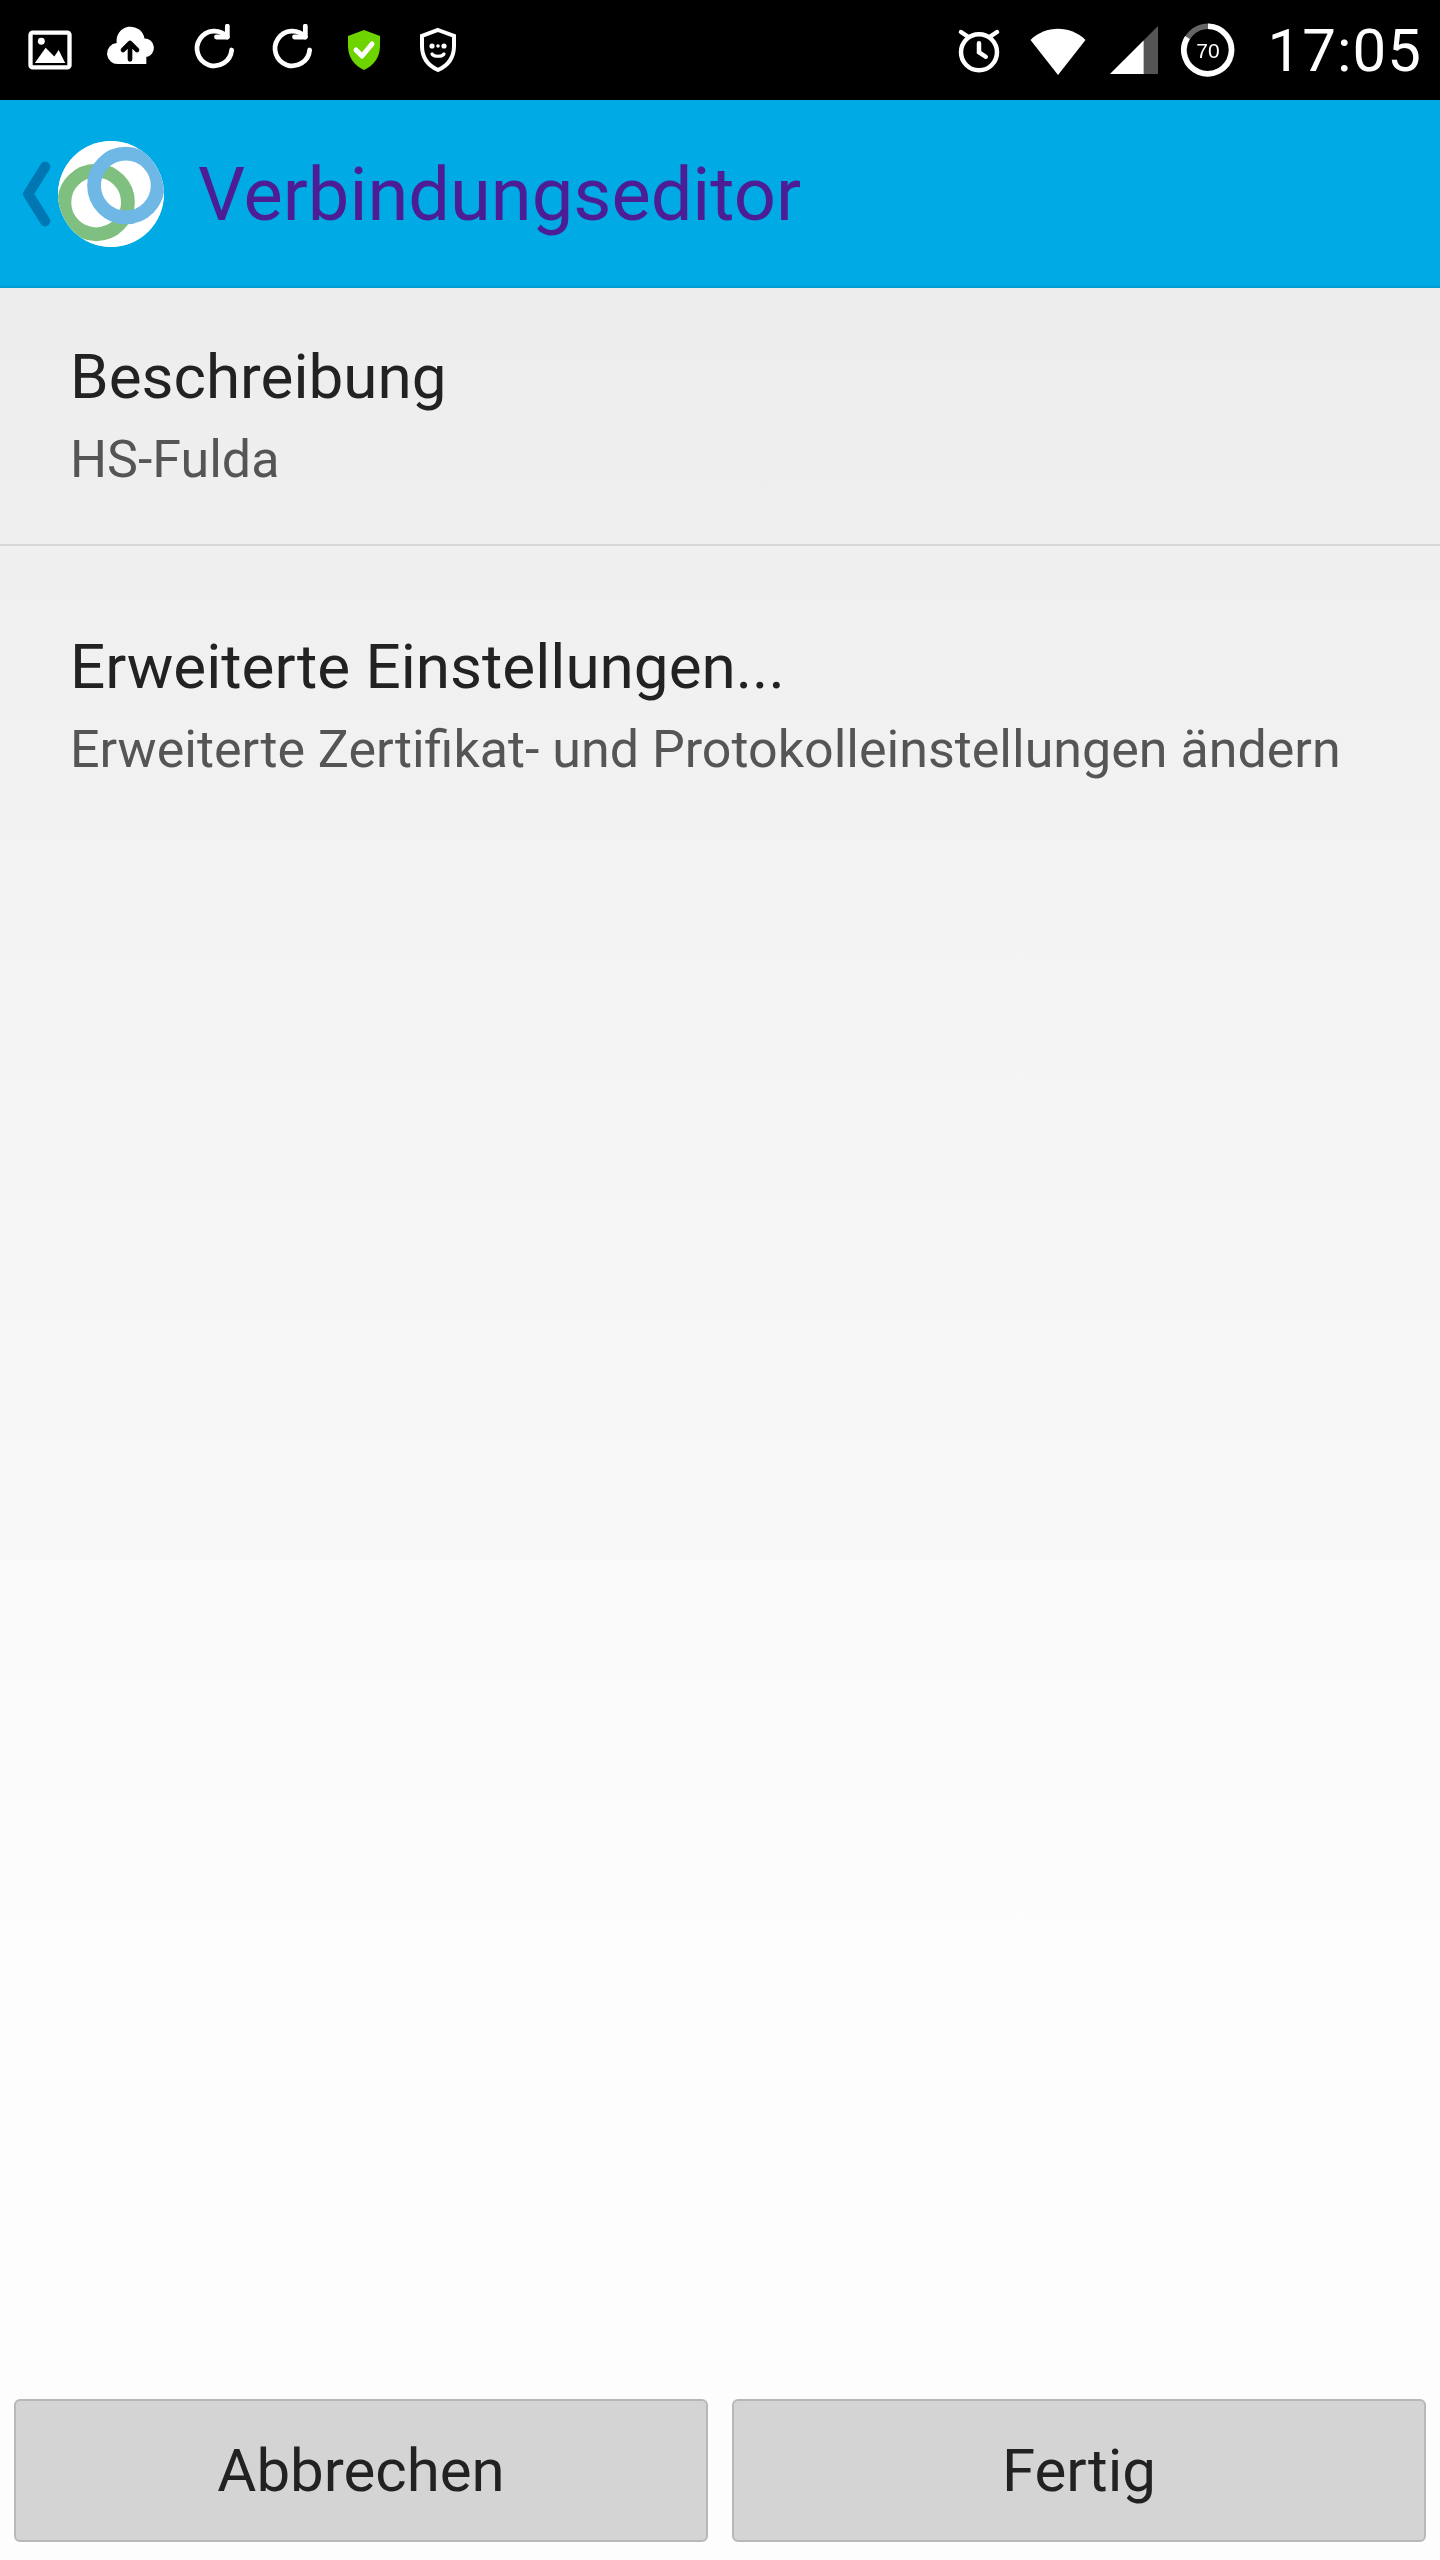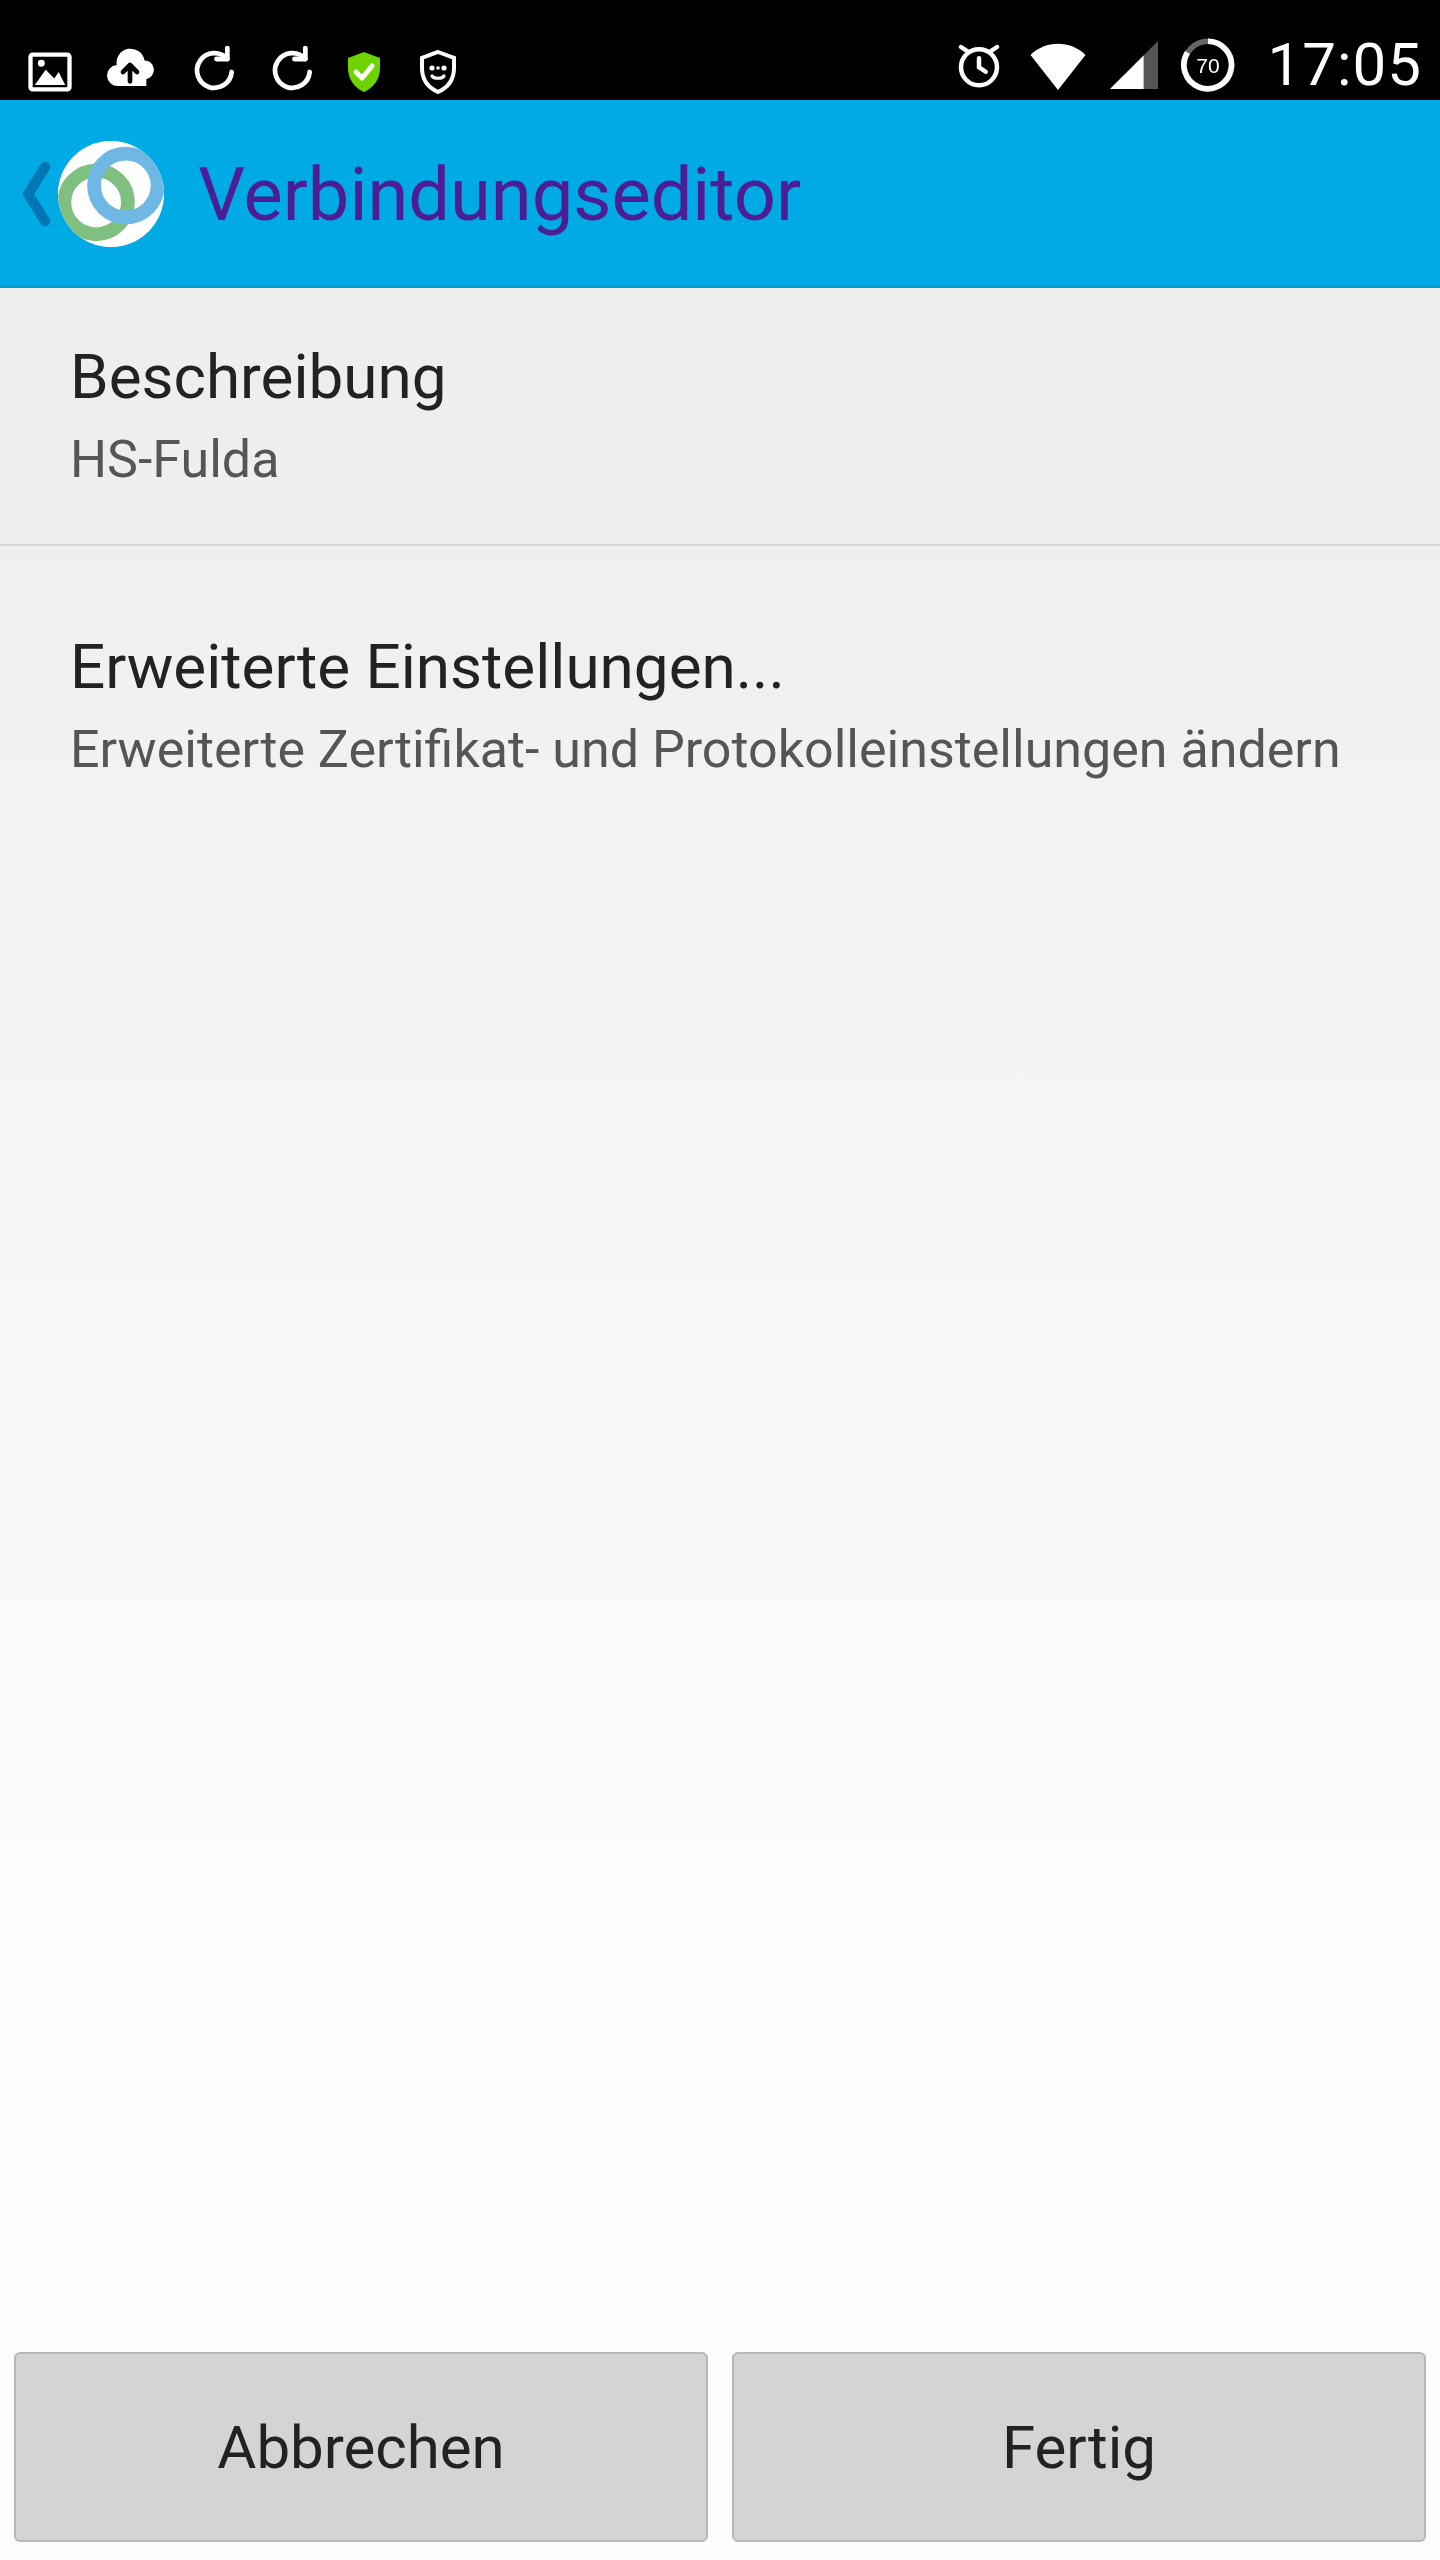--- a/index.html
+++ b/index.html
@@ -10,21 +10,21 @@
     background: #ededed;
     overflow: hidden;
   }
 
   
   .status-bar {
     height: 100px;
     background: #000;
     color: #fff;
     display: flex;
-    align-items: flex-end;
+    align-items: center;
     padding: 0 18px 0 24px;
   }
   .status-left {
     display: flex;
     align-items: center;
     gap: 26px;
   }
   .status-right {
     margin-left: auto;
     display: flex;
@@ -99,21 +99,21 @@
   .button-bar {
     position: absolute;
     bottom: 18px;
     left: 14px;
     right: 14px;
     display: flex;
     gap: 24px;
   }
   .btn {
     flex: 1;
-    height: 190px;
+    height: 143px;
     background: #d4d4d4;
     border: 2px solid #b8b8b8;
     border-radius: 6px;
     font-size: 60px;
     color: #222;
     display: flex;
     align-items: center;
     justify-content: center;
     cursor: pointer;
   }

